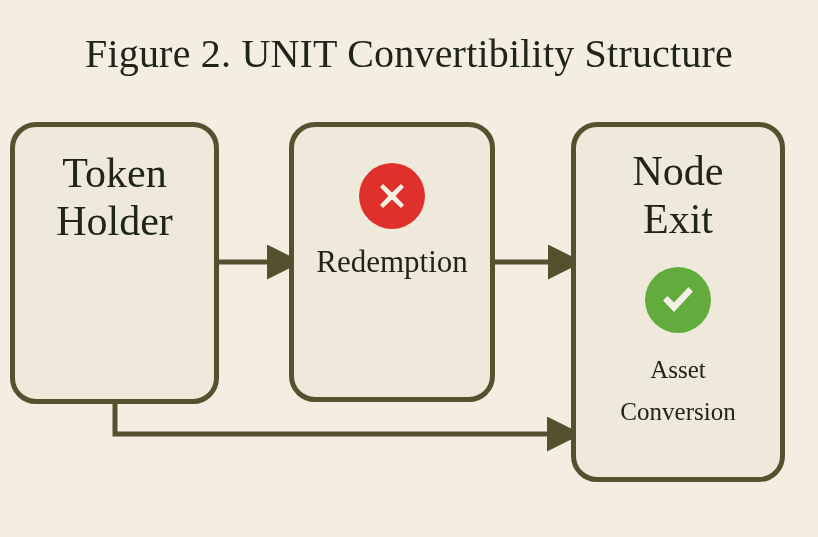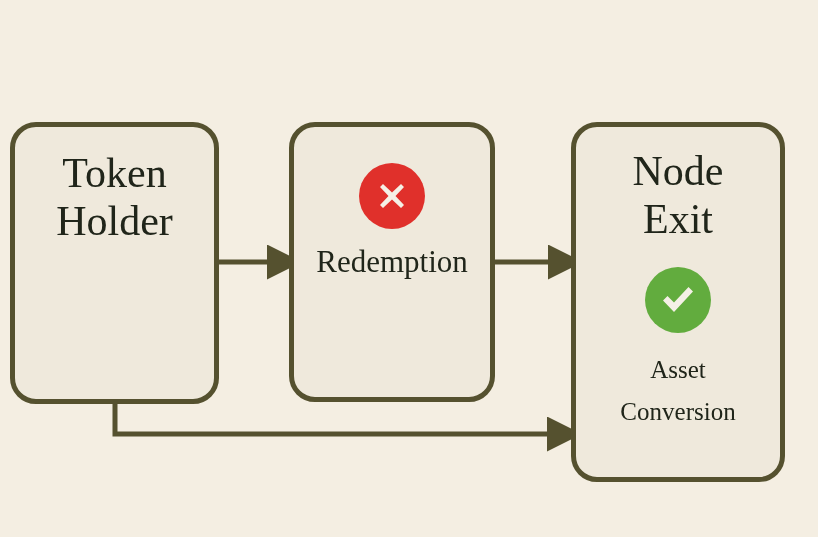--- a/index.html
+++ b/index.html
@@ -122,20 +122,21 @@
   }
   .badge-glyph {
     display: block;
   }
 </style>
 </head>
 <body>
 
 <div id="figure-root">
 
+  <div class="figure-title">Figure 2. UNIT Convertibility Structure</div>
 
   <svg id="connector-layer" viewBox="0 0 818 537" width="818" height="537" xmlns="http://www.w3.org/2000/svg">
     <defs>
       <marker id="arrowhead" markerWidth="7" markerHeight="7" refX="0.2" refY="3.5" orient="auto" markerUnits="strokeWidth">
         <path d="M0,0 L7,3.5 L0,7 Z" fill="#55512f"></path>
       </marker>
     </defs>
 
     <g>
       <line x1="219" y1="262" x2="268" y2="262" stroke="#55512f" stroke-width="5" marker-end="url(#arrowhead)"></line>

